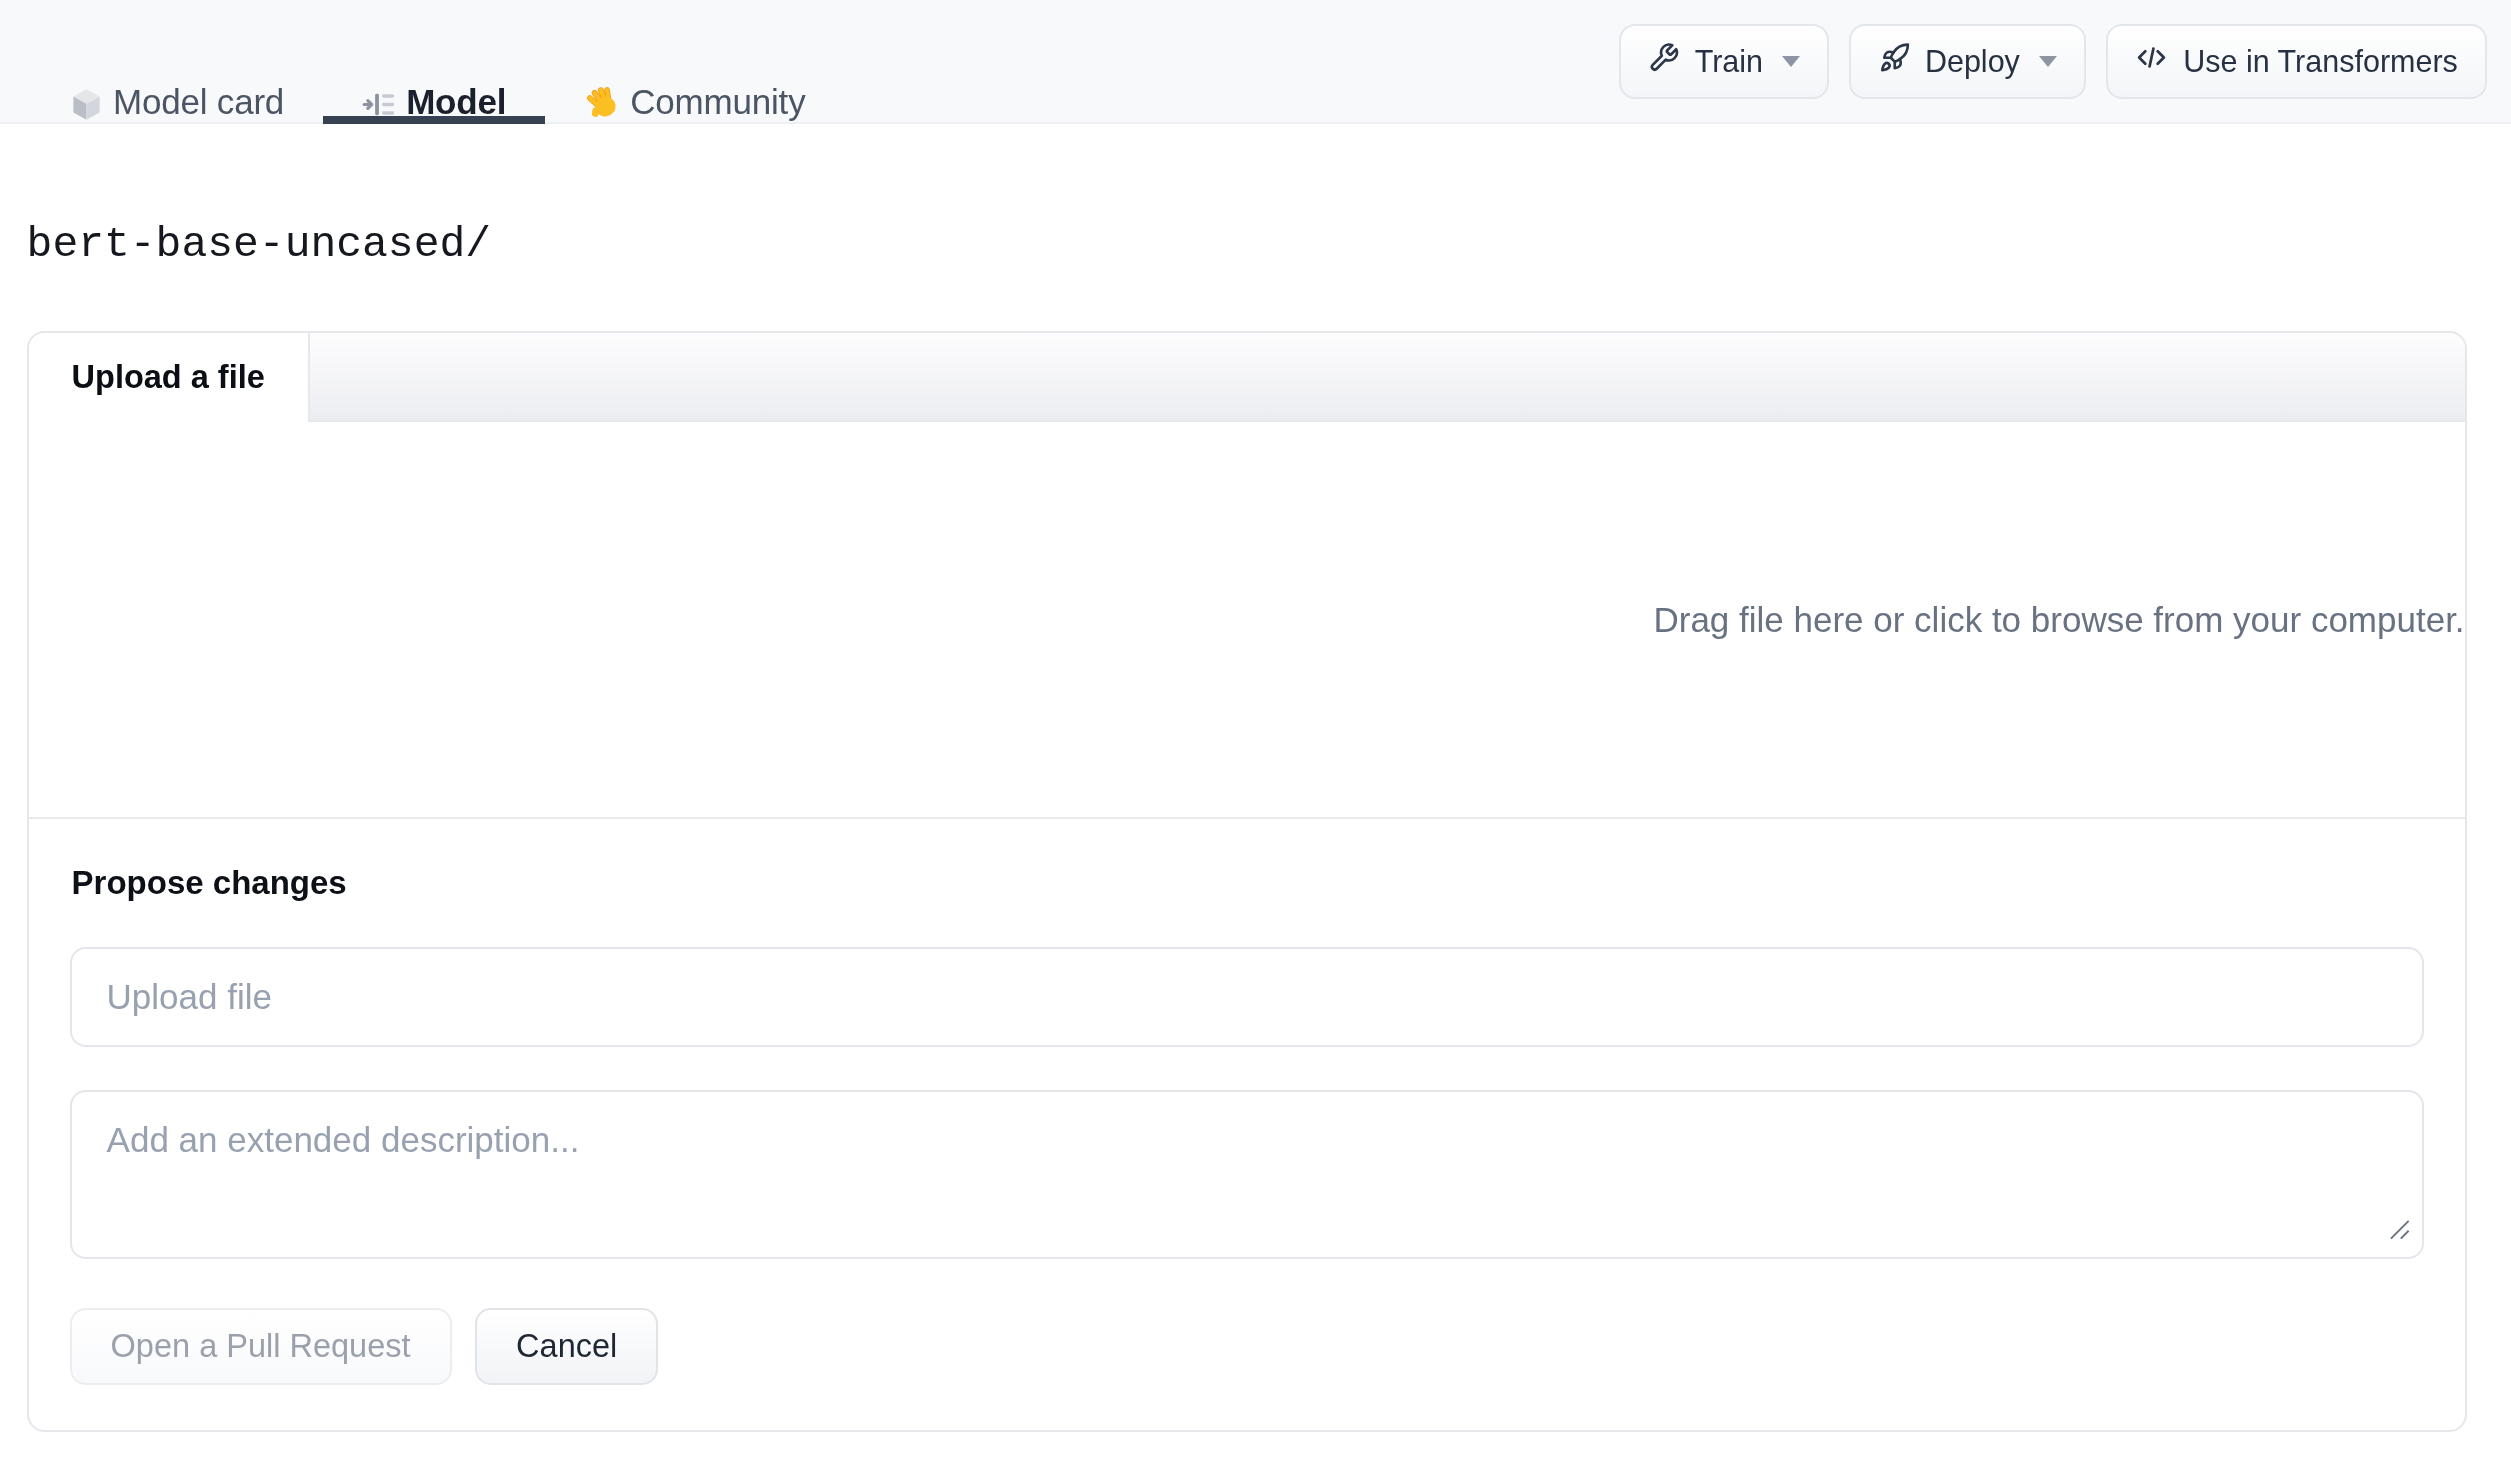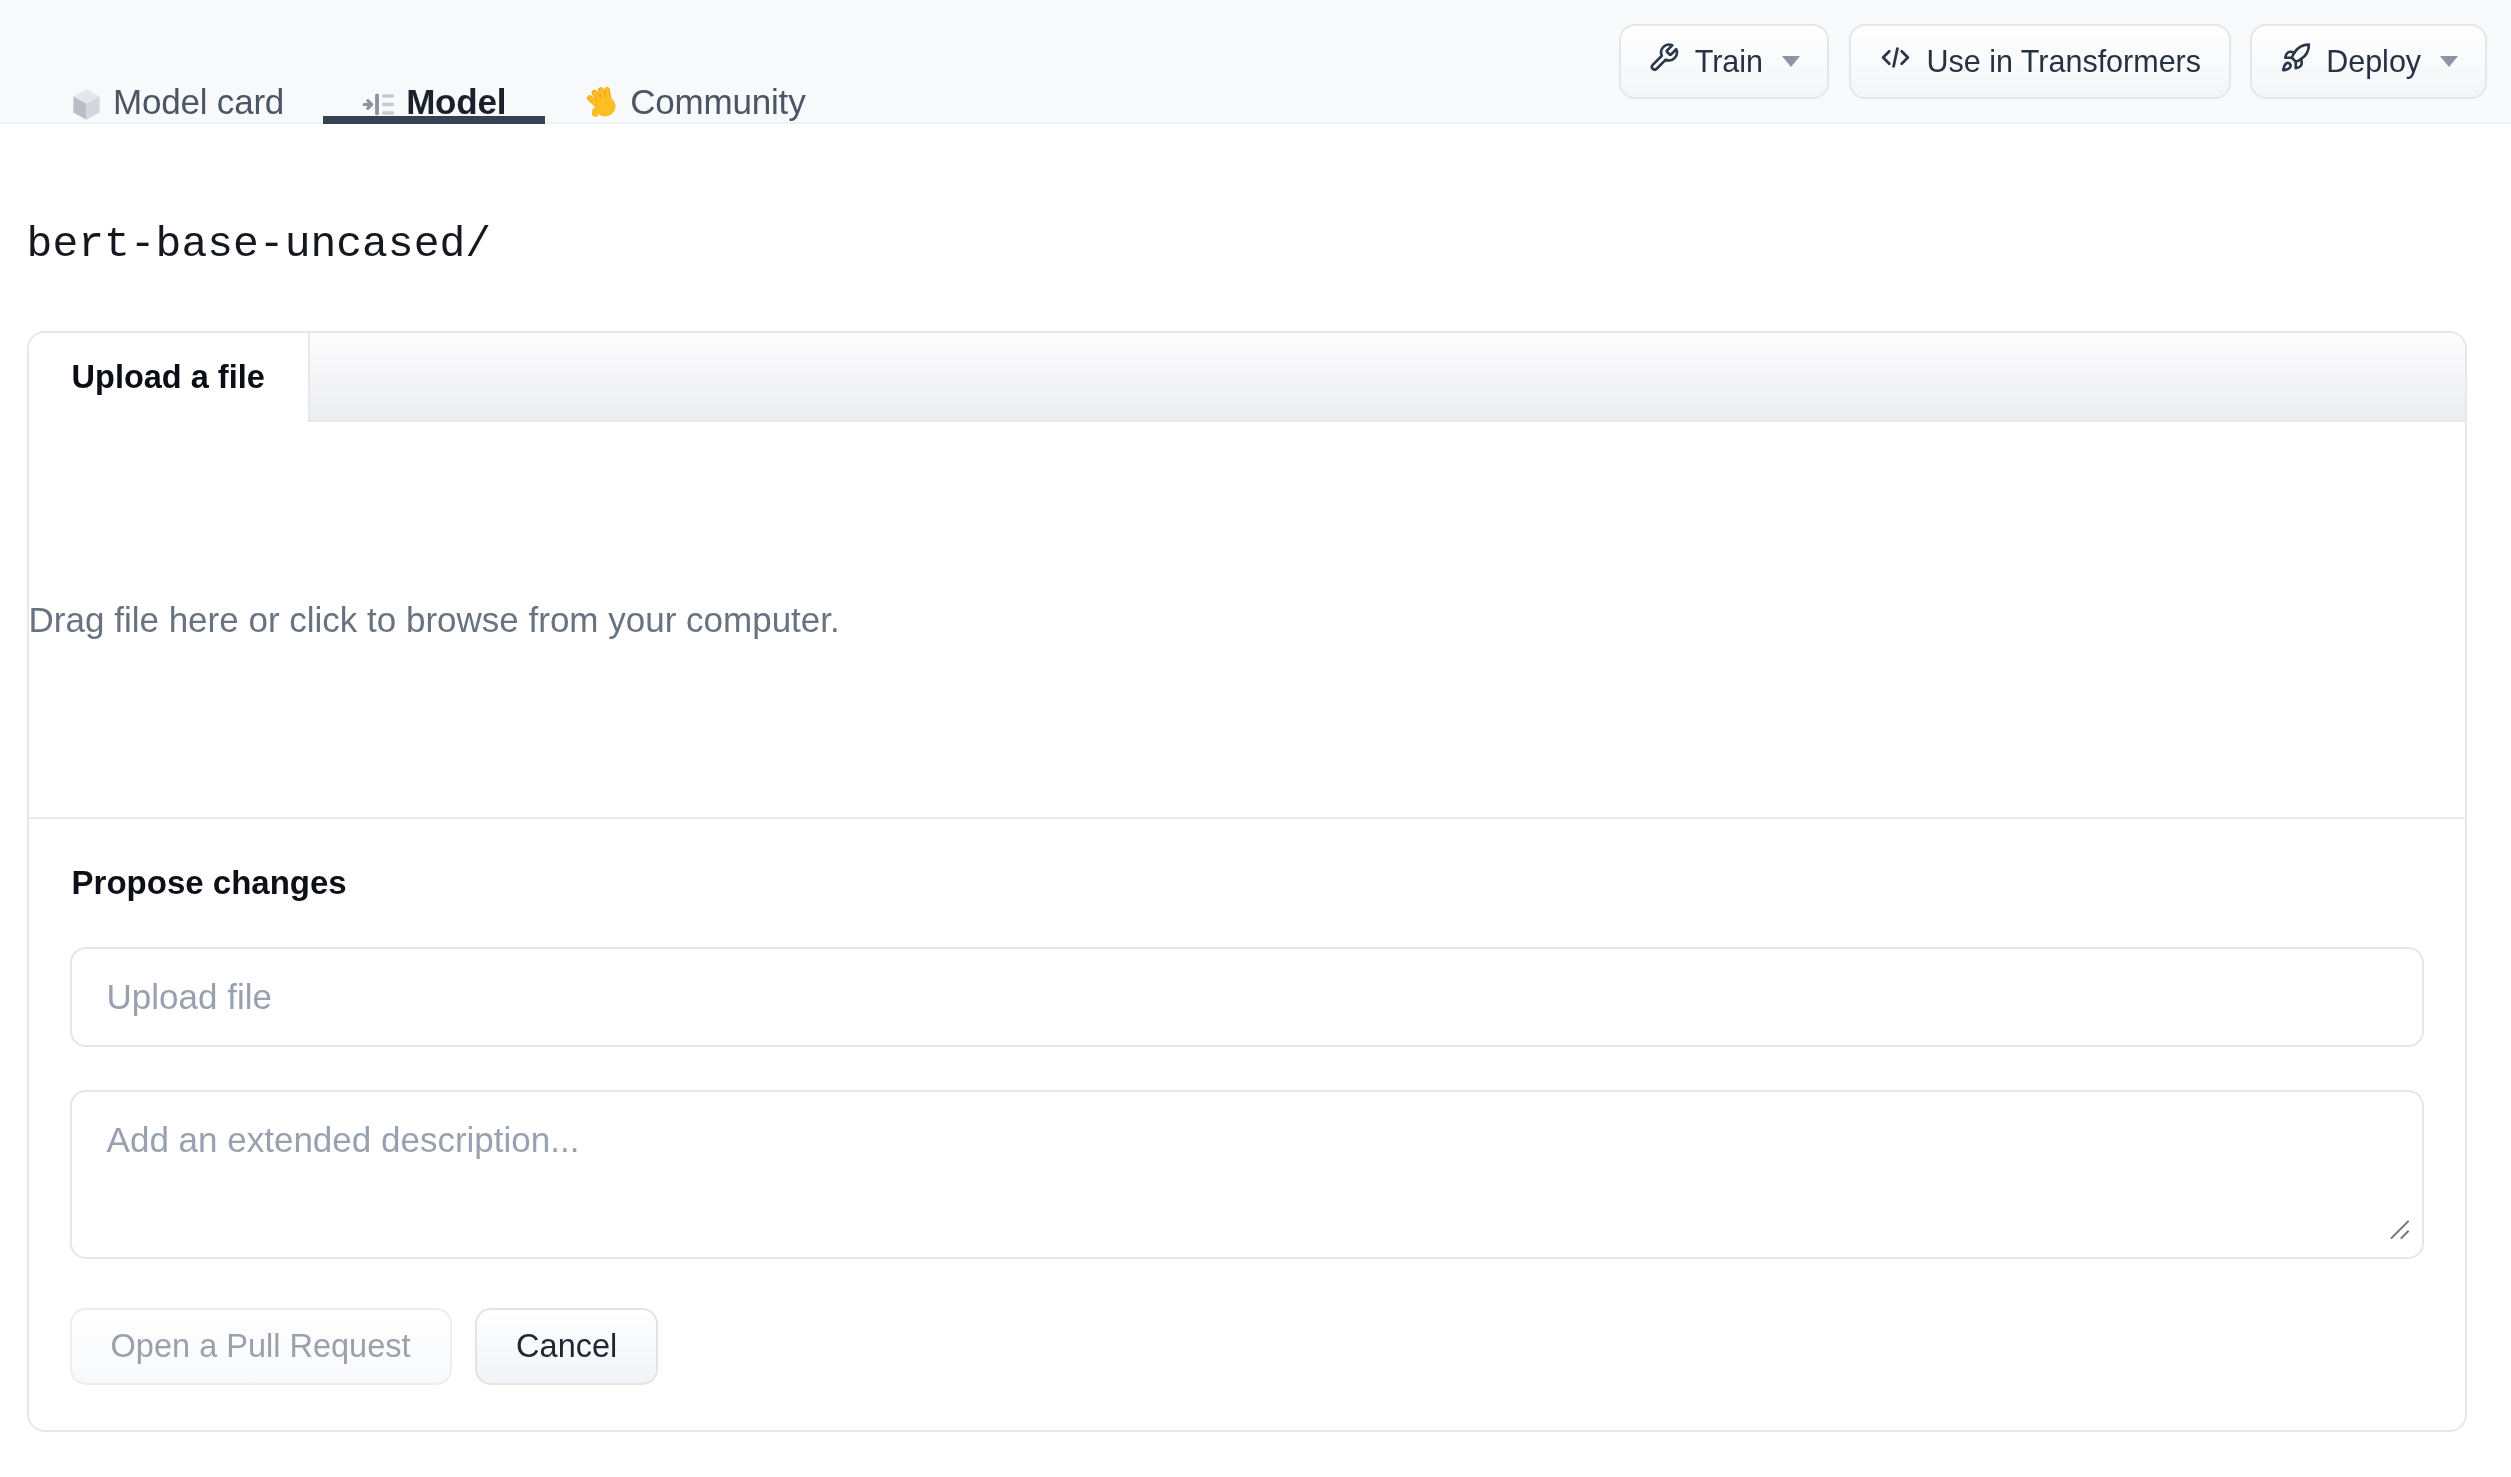--- a/index.html
+++ b/index.html
@@ -40,21 +40,21 @@
     border-radius:17.7px; background:#ffffff; overflow:hidden; }
   .card-tabs { display:flex; height:89px; }
   .card-tab-active { display:flex; align-items:center; padding:0 43px;
     background:#ffffff; border-right:2px solid #e6e8ec; font-size:32.5px;
     font-weight:700; color:#0b0e14; cursor:pointer; white-space:nowrap; }
   .card-tabs-rest { flex:1;
     background:linear-gradient(180deg,#fdfdfe 0%,#ecedf1 100%);
     border-bottom:2px solid #e6e8ec; }
 
   .dropzone { height:397px; display:flex; align-items:center;
-    justify-content:flex-start; border-bottom:2px solid #e9ebef; cursor:pointer; }
+    justify-content:flex-end; border-bottom:2px solid #e9ebef; cursor:pointer; }
   .dropzone p { font-size:35px; color:#687281; }
 
   .propose { padding:45px 41px 45px 41px; }
   .propose h3 { font-size:33px; font-weight:700; color:#0d1117; margin-left:2px; }
 
   .file-name-input { display:block; width:100%; height:100px; margin-top:45px;
     border:2px solid #e3e6ea; border-radius:15.8px; padding:0 35px;
     font-size:35px; color:#15181e; background:#ffffff; font-family:inherit;
     outline:none; }
   .textarea-wrap { position:relative; margin-top:43px; }
@@ -127,40 +127,40 @@
         <svg width="31.5" height="31.5" viewBox="0 0 24 24" fill="none" stroke="#2b3648" stroke-width="2" stroke-linecap="round" stroke-linejoin="round">
           <path d="M14.7 6.3a1 1 0 0 0 0 1.4l1.6 1.6a1 1 0 0 0 1.4 0l3.77-3.77a6 6 0 0 1-7.94 7.94l-6.91 6.91a2.12 2.12 0 0 1-3-3l6.91-6.91a6 6 0 0 1 7.94-7.94l-3.76 3.76z"></path>
         </svg>
       </span>
       <span>Train</span>
       <span class="caret"></span>
     </button>
 
     <button class="btn-top">
       <span>
-        <svg width="33" height="33" viewBox="0 0 24 24" fill="none" stroke="#2b3648" stroke-width="2" stroke-linecap="round" stroke-linejoin="round">
-          <polyline points="16.5 7.5 21 12 16.5 16.5"></polyline>
-          <polyline points="7.5 7.5 3 12 7.5 16.5"></polyline>
-          <path d="M13.4 5.5 10.6 18.5"></path>
-        </svg>
-      </span>
-      <span>Use in Transformers</span>
-    </button>
-
-    <button class="btn-top">
-      <span>
         <svg width="31.5" height="31.5" viewBox="0 0 24 24" fill="none" stroke="#2b3648" stroke-width="2" stroke-linecap="round" stroke-linejoin="round">
           <path d="M4.5 16.5c-1.5 1.26-2 5-2 5s3.74-.5 5-2c.71-.84.7-2.13-.09-2.91a2.18 2.18 0 0 0-2.91-.09z"></path>
           <path d="m12 15-3-3a22 22 0 0 1 2-3.95A12.88 12.88 0 0 1 22 2c0 2.72-.78 7.5-6 11a22.35 22.35 0 0 1-4 2z"></path>
           <path d="M9 12H4s.55-3.03 2-4c1.62-1.08 5 0 5 0"></path>
           <path d="M12 15v5s3.03-.55 4-2c1.08-1.62 0-5 0-5"></path>
         </svg>
       </span>
       <span>Deploy</span>
       <span class="caret"></span>
+    </button>
+
+    <button class="btn-top">
+      <span>
+        <svg width="33" height="33" viewBox="0 0 24 24" fill="none" stroke="#2b3648" stroke-width="2" stroke-linecap="round" stroke-linejoin="round">
+          <polyline points="16.5 7.5 21 12 16.5 16.5"></polyline>
+          <polyline points="7.5 7.5 3 12 7.5 16.5"></polyline>
+          <path d="M13.4 5.5 10.6 18.5"></path>
+        </svg>
+      </span>
+      <span>Use in Transformers</span>
     </button>
   </div>
 </header>
 
 <main>
   <div class="breadcrumb">
     <span>bert-base-uncased/</span>
   </div>
 
   <section class="card">

